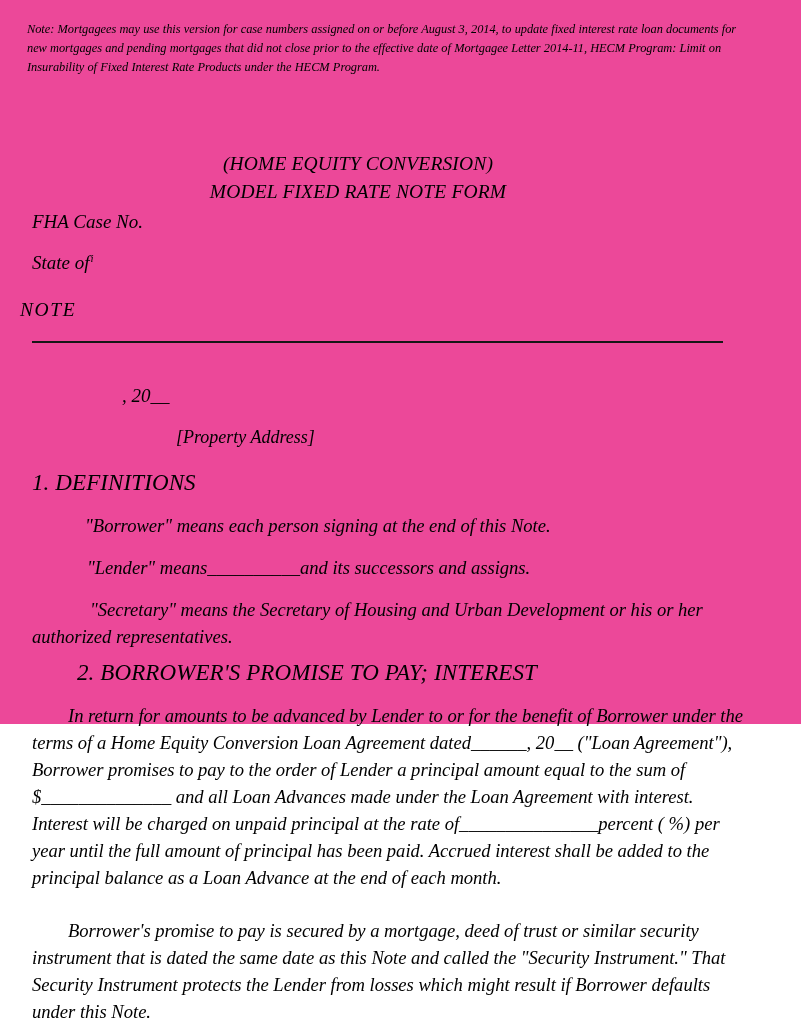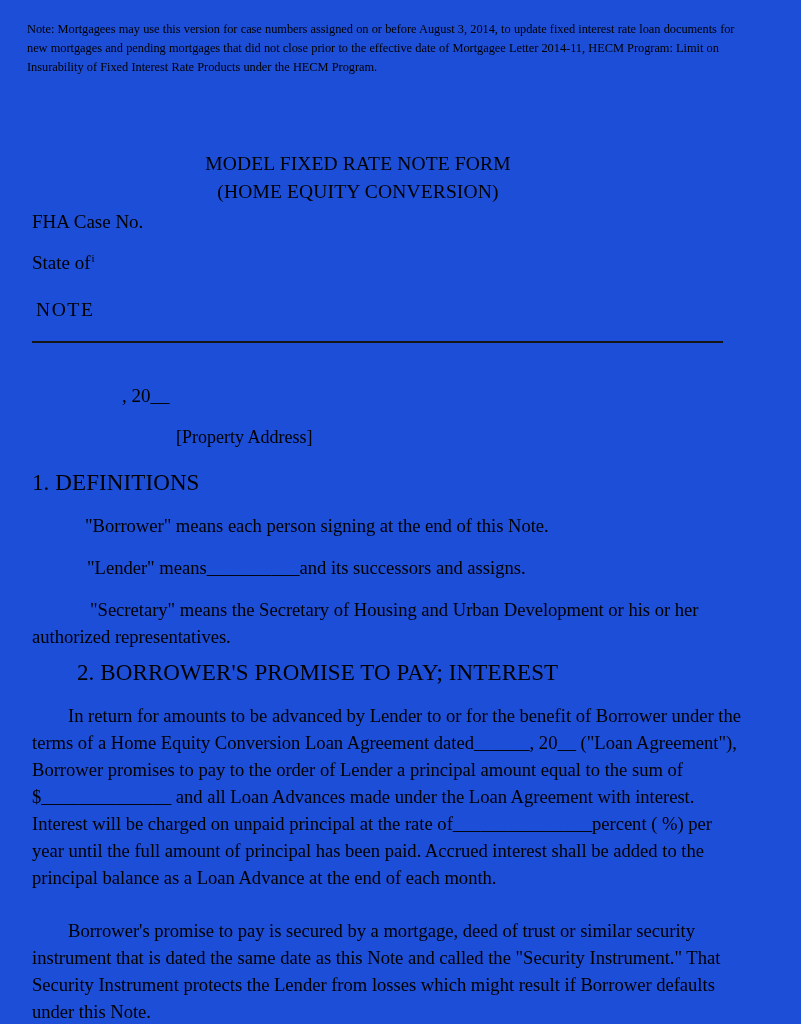--- a/index.html
+++ b/index.html
@@ -14,22 +14,23 @@
     position: relative;
     font-family: "Liberation Serif", "DejaVu Serif", serif;
     color: #000000;
     overflow: hidden;
   }
 
   .page {
     position: absolute;
     inset: 0;
     width: 801px;
-    height: 1024px;
-    background: #1d4ed8;
+    height: 724px;
+    background: #ec4899;
+    font-style: italic;
   }
 
   
   .header-note {
     position: absolute;
     left: 27px;
     top: 20px;
     width: 725px;
     font-size: 12.4px;
     line-height: 1.52;
@@ -65,21 +66,21 @@
   .sup-marker {
     font-size: 11px;
     vertical-align: super;
     line-height: 0;
     padding-left: 1px;
   }
 
   
   .note-heading {
     position: absolute;
-    left: 36px;
+    left: 20px;
     top: 299px;
     font-size: 19.5px;
     letter-spacing: 1.6px;
     white-space: nowrap;
   }
 
   .rule {
     position: absolute;
     left: 32px;
     top: 341px;
@@ -135,22 +136,22 @@
   #sec3-para    { top: 893px; text-indent: 36px; margin-top: 24px; }
 </style>
 </head>
 <body>
 
 <div class="page">
 
   <div class="header-note">Note:  Mortgagees may use this version for case numbers assigned on or before August 3, 2014, to update fixed interest rate loan documents for new mortgages and pending mortgages that did not close prior to the effective date of Mortgagee Letter 2014-11, HECM Program:  Limit on Insurability of Fixed Interest Rate Products under the HECM Program.</div>
 
   <div class="title-block">
+    <span class="title-line">(HOME EQUITY CONVERSION)</span>
     <span class="title-line">MODEL FIXED RATE NOTE FORM</span>
-    <span class="title-line">(HOME EQUITY CONVERSION)</span>
   </div>
 
   <div class="field-line" id="fha-case-line">FHA Case No.</div>
 
   <div class="field-line" id="state-line">
     <span>State of</span><span class="sup-marker">i</span>
   </div>
 
   <div class="note-heading">NOTE</div>
 

